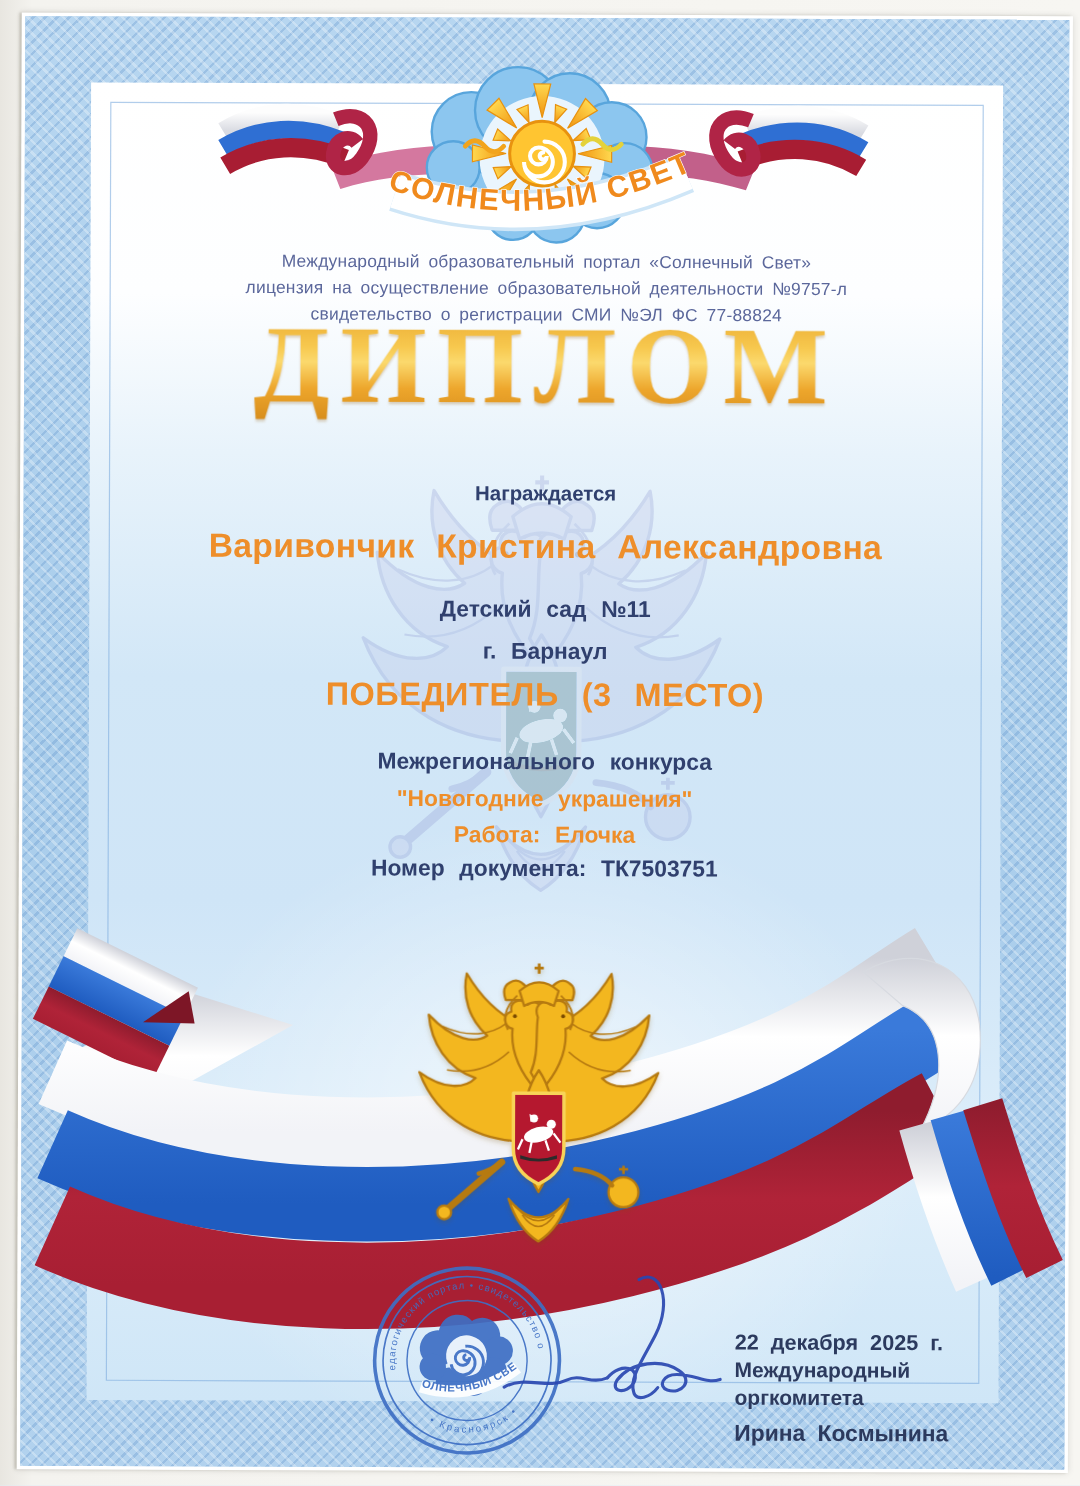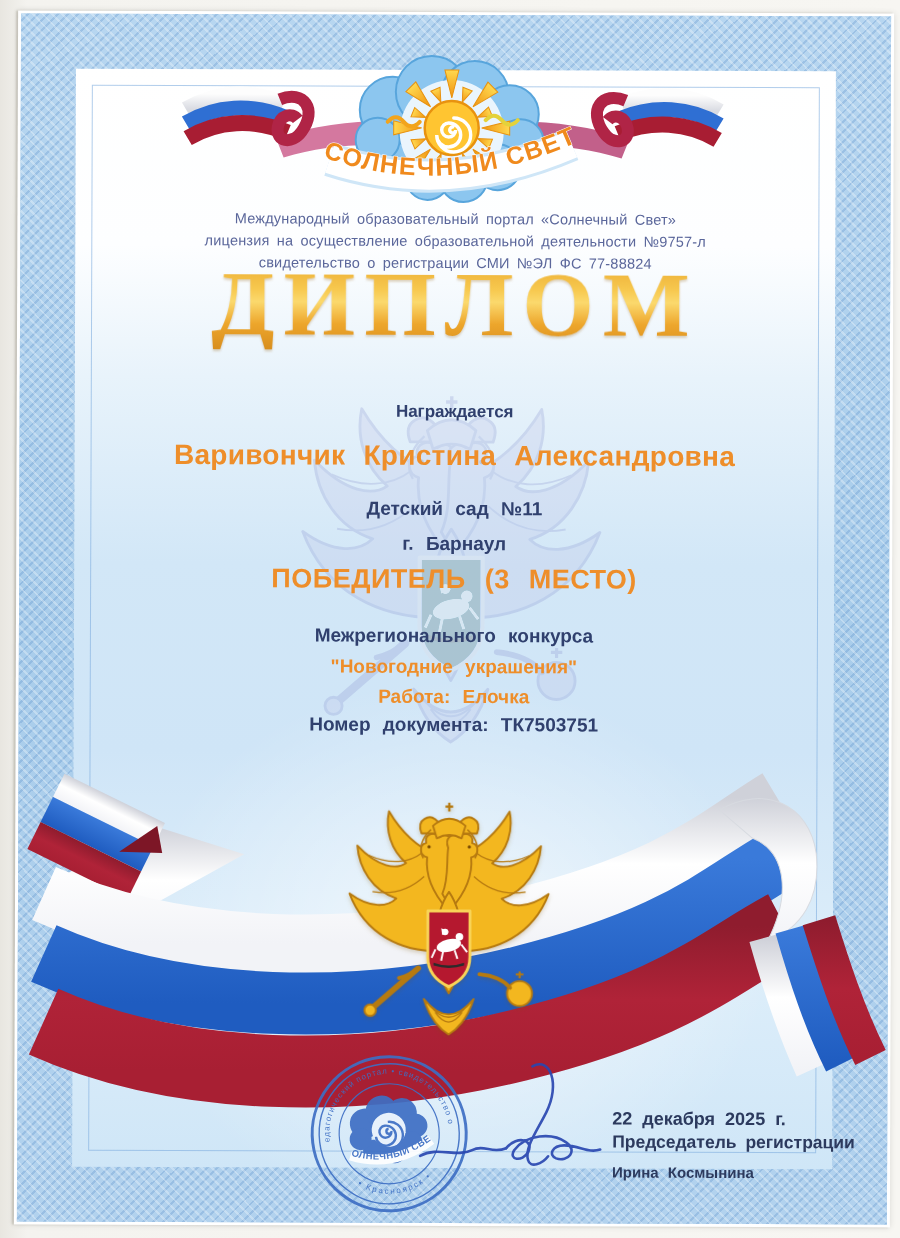--- a/index.html
+++ b/index.html
@@ -60,21 +60,21 @@
   .logo-svg{left:162px;top:28px;width:546px;height:168px;}
   .watermark{left:250px;top:380px;width:370px;height:400px;opacity:.26;
     filter:hue-rotate(195deg) saturate(.5) brightness(1.2) contrast(.8);}
   .ribbon-svg{left:4px;top:745px;width:868px;height:362px;}
   .coat{left:316px;top:788px;width:236px;height:268px;filter:drop-shadow(0 2px 2px rgba(120,80,0,.25));}
   .stamp-svg{left:294px;top:1041px;width:162px;height:162px;opacity:.92;transform:rotate(-7deg);}
   .sig-svg{left:398px;top:1048px;width:196px;height:128px;}
   .signing{left:598px;top:1094px;width:250px;color:#2c3a5e;font-weight:700;}
   .signing .date{font-size:18px;line-height:24px;word-spacing:5px;}
   .signing .role{font-size:17.5px;line-height:23px;word-spacing:4px;}
-  .signing .name{font-size:15px;line-height:24px;margin-top:7px;word-spacing:5px;}
+  .signing .name{font-size:19px;line-height:24px;margin-top:7px;word-spacing:5px;}
   svg text{font-family:"Liberation Sans",sans-serif;}
 </style>
 </head>
 <body>
 
 <svg width="0" height="0" style="position:absolute" aria-hidden="true">
   <defs>
     <symbol id="eagle" viewBox="0 0 240 280">
       <g fill="#f3b71f" stroke="#b67a10" stroke-width="2" stroke-linejoin="round">
 
@@ -305,16 +305,16 @@
   <svg class="abs sig-svg" viewBox="0 0 196 128">
     <g fill="none" stroke="#2a47b0" stroke-width="2.6" stroke-linecap="round" opacity=".92">
       <path d="M8 96 C 26 86, 44 98, 60 90 C 72 84, 80 94, 94 88"></path>
       <path d="M120 6 C 138 -4, 148 24, 134 52 C 124 72, 112 88, 116 100 C 118 108, 130 104, 136 96"></path>
       <path d="M94 88 C 106 74, 122 80, 116 92 C 110 102, 96 100, 102 90 C 114 74, 140 72, 154 82 C 166 90, 156 102, 144 98 C 136 95, 140 85, 152 85 C 168 85, 176 93, 188 89"></path>
     </g>
   </svg>
 
   <div class="abs signing">
     <div class="date">22 декабря 2025 г.</div>
-    <div class="role">Председатель регистрации</div>
+    <div class="role">Международный оргкомитета</div>
     <div class="name">Ирина Космынина</div>
   </div>
 </div>
 
 </body></html>

